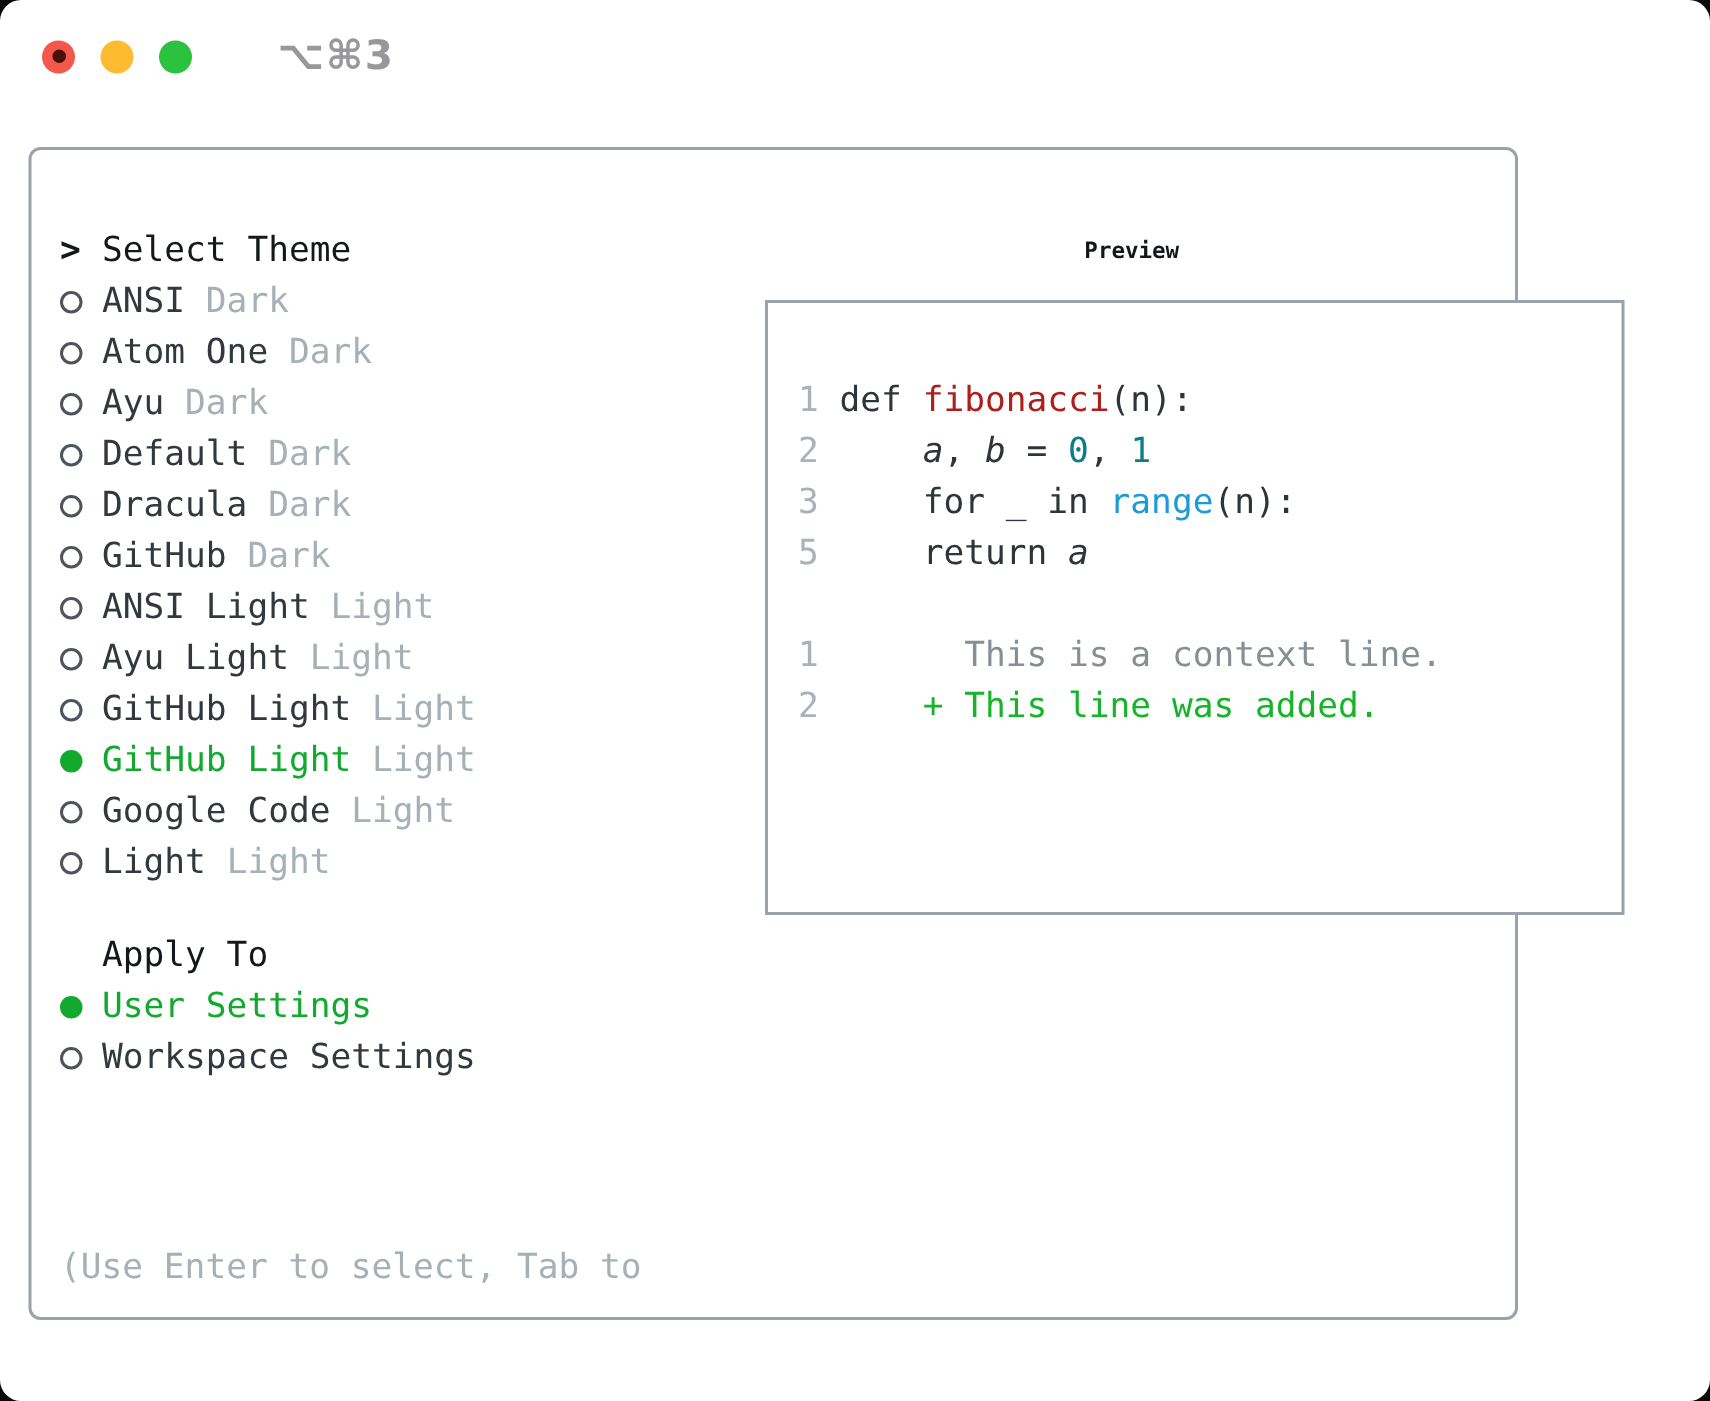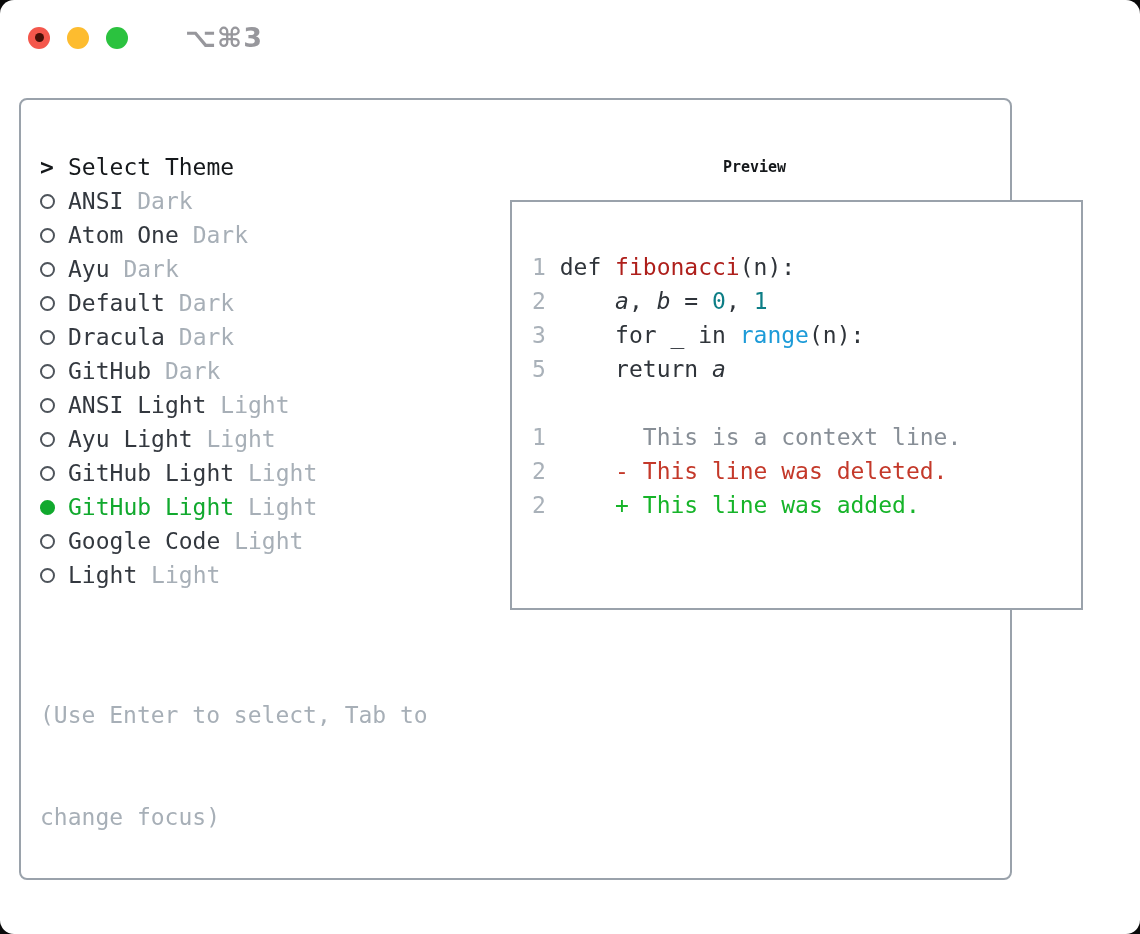--- a/index.html
+++ b/index.html
@@ -153,37 +153,56 @@
           </div>
           <div class="row">
             <span class="marker">
               <span class="circle"></span>
             </span>
             <span class="tname">Light</span>
             <span class="tvariant">Light</span>
           </div>
         </div>
 
+      <div class="apply-block">
+        <div class="row">
+          <span class="marker"></span>
+          <span class="hdr">Apply To</span>
+        </div>
+        <div id="apply-list">
+            <div class="row">
+              <span class="marker">
+                <span class="circle sel"></span>
+              </span>
+              <span class="tname selgreen">User Settings</span>
+            </div>
+            <div class="row">
+              <span class="marker">
+                <span class="circle"></span>
+              </span>
+              <span class="tname">Workspace Settings</span>
+            </div>
+          </div>
+      </div>
 
       <div class="hint">
         <div>(Use Enter to select, Tab to</div>
         <div>change focus)</div>
       </div>
     </div>
 
     <div class="preview-col">
       <div class="preview-title">Preview</div>
       <div class="preview-box">
         <div id="code-block">
             <div class="codeline"><span class="num">1 </span><span class="c-code">def </span><span class="c-red">fibonacci</span><span class="c-code">(n):</span></div>
             <div class="codeline"><span class="num">2 </span><span class="c-code">    </span><span class="c-var">a</span><span class="c-code">, </span><span class="c-var">b</span><span class="c-code"> = </span><span class="c-num">0</span><span class="c-code">, </span><span class="c-num">1</span></div>
             <div class="codeline"><span class="num">3 </span><span class="c-code">    for _ in </span><span class="c-blue">range</span><span class="c-code">(n):</span></div>
             <div class="codeline"><span class="num">5 </span><span class="c-code">    return </span><span class="c-var">a</span></div>
           </div>
         <div id="diff-block">
             <div class="codeline"><span class="num">1 </span><span class="c-ctx">      This is a context line.</span></div>
-            <div class="codeline"><span class="num">2 </span><span class="c-del">    - This line was deleted.</span></div>
             <div class="codeline"><span class="num">2 </span><span class="c-add">    + This line was added.</span></div>
           </div>
       </div>
     </div>
   </div>
 </div>
 
 </body></html>

